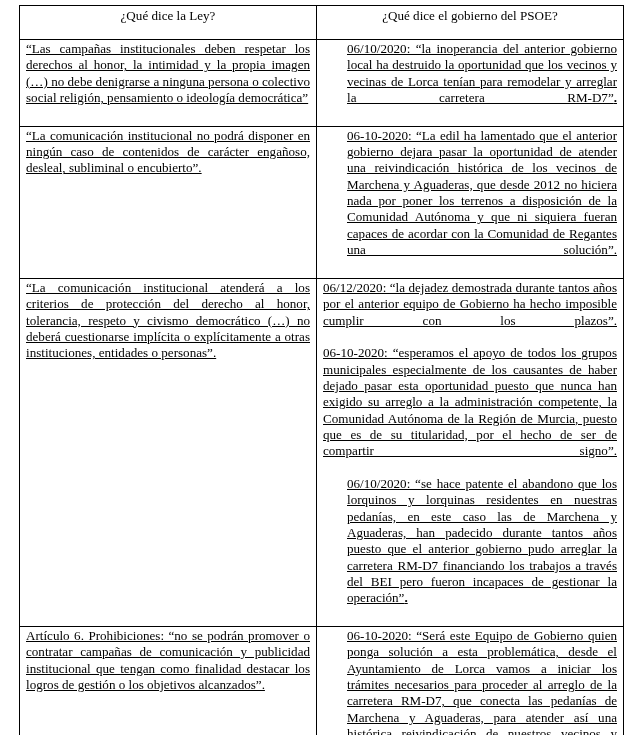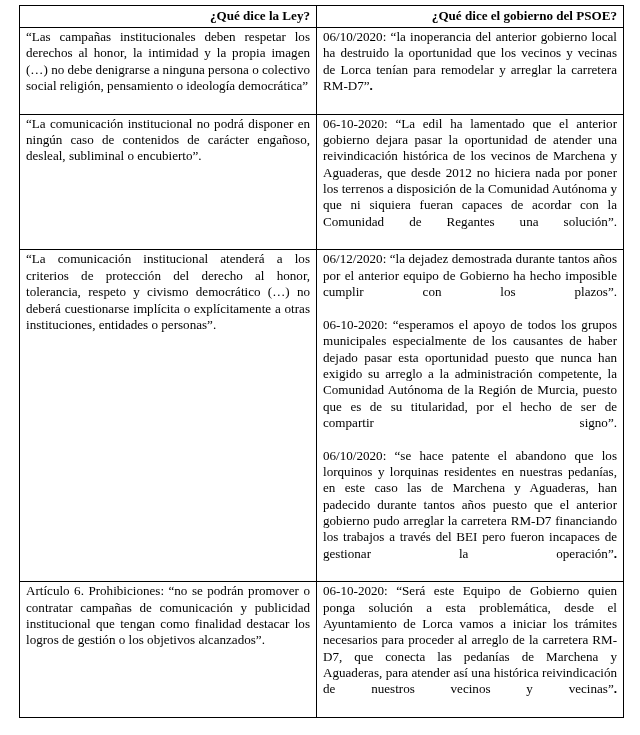--- a/index.html
+++ b/index.html
@@ -43,41 +43,42 @@
     padding: 1px 6px 3px 6px;
     font-size: 13.1px;
     line-height: 16.35px;
     text-align: justify;
     text-justify: inter-word;
     hyphens: manual;
     font-weight: normal;
   }
 
   table.comparison-table thead th {
-    text-align: right;
+    text-align: center;
     padding-top: 2px;
-    padding-bottom: 2px;
+    padding-bottom: 14px;
     height: 17px;
-    font-weight: bold;
   }
 
   .cell-text {
     display: block;
     text-align: justify;
     text-justify: inter-word;
+    text-decoration: underline;
   }
 
   .cell-text p {
     margin: 0;
     text-align: justify;
     text-justify: inter-word;
   }
 
   .cell-text p:last-child {
     text-align: justify;
+    margin-left: 24px;
   }
 
   
   .cell-text p::after {
     content: "";
     display: inline-block;
     width: 100%;
   }
 
   .bold-dot { font-weight: bold; }

